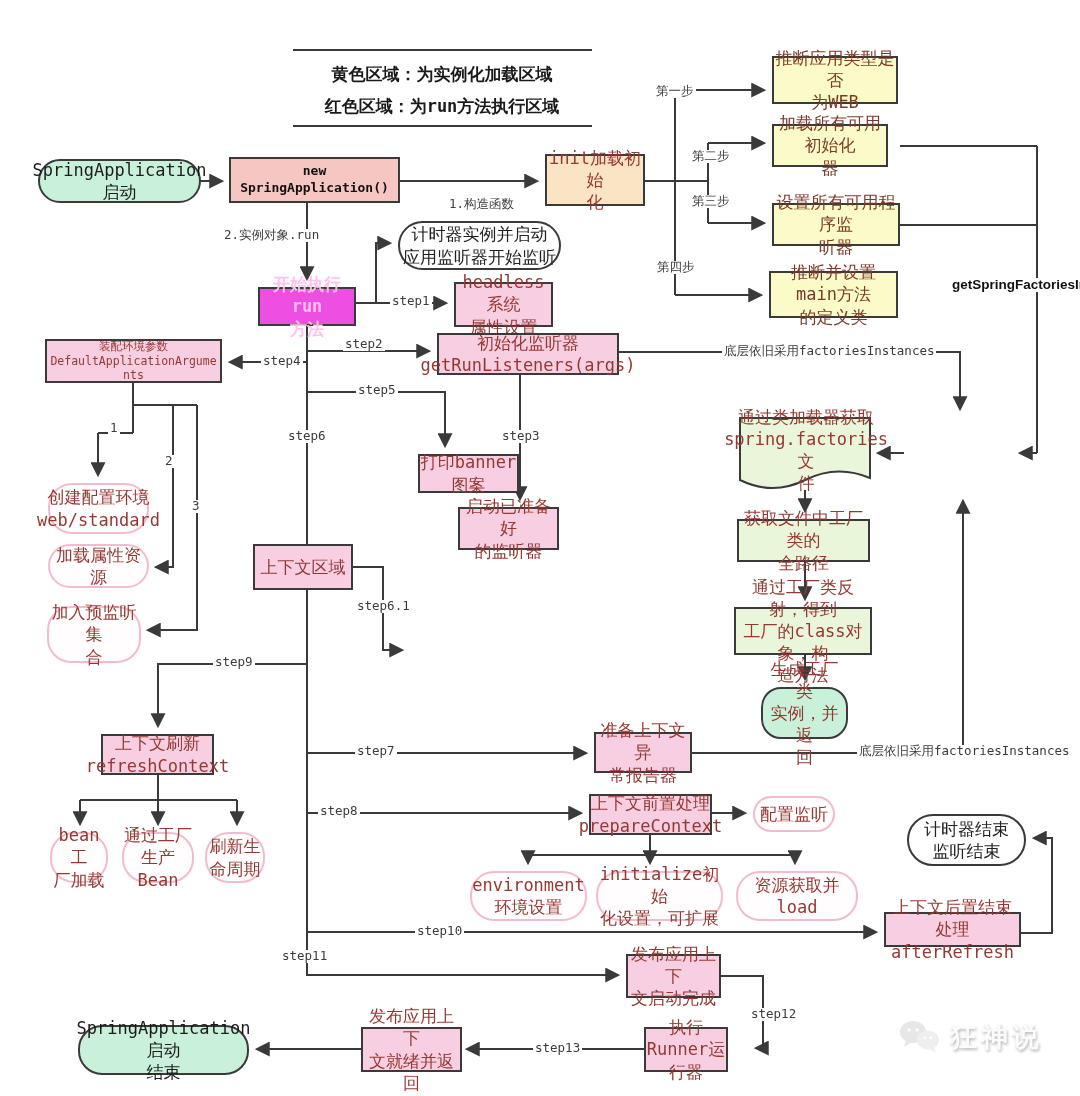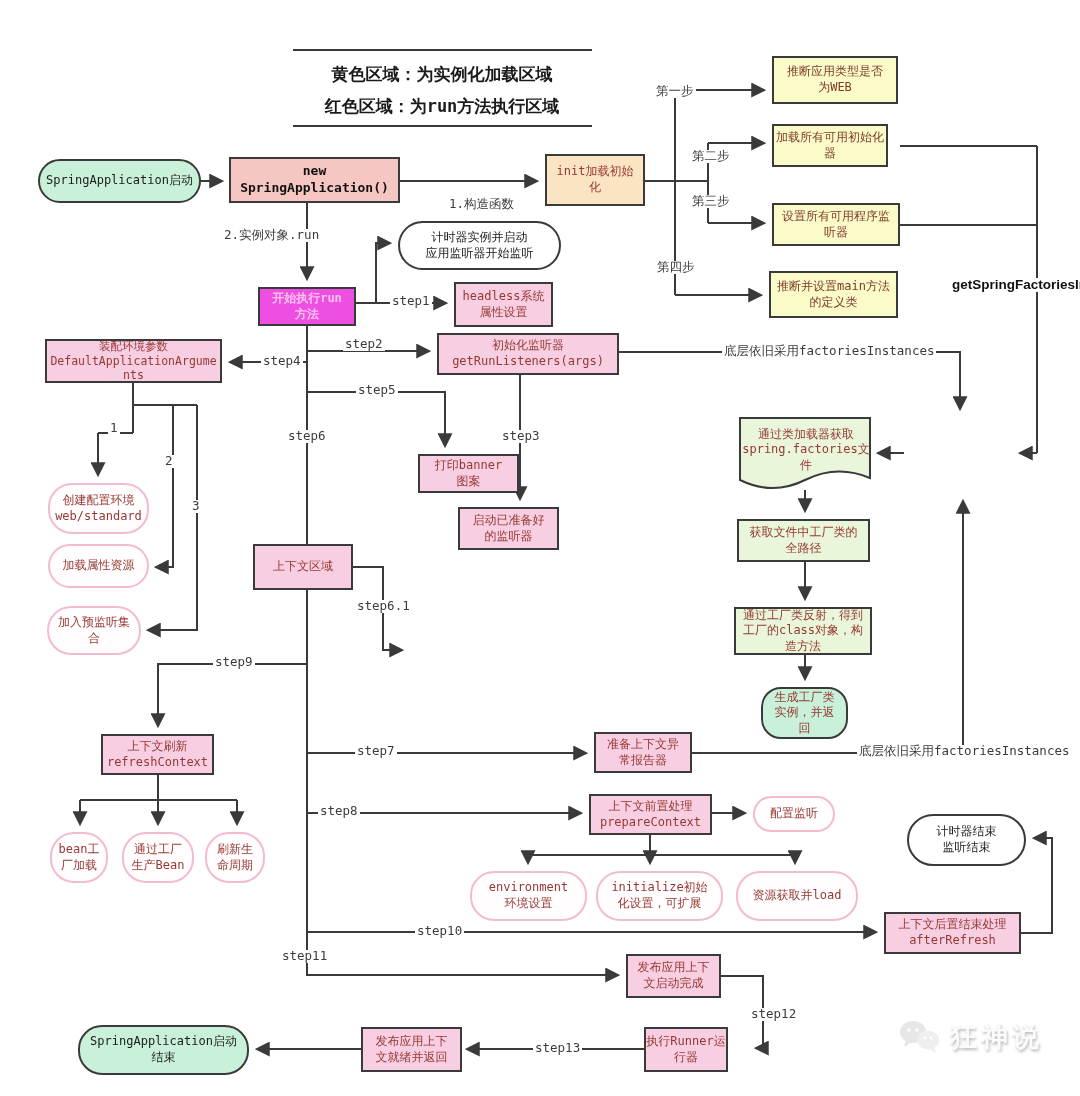--- a/index.html
+++ b/index.html
@@ -1,21 +1,21 @@
 <!DOCTYPE html>
 <html><head>
 <meta charset="utf-8">
 <style>
   html,body{margin:0;padding:0;background:#fff;}
   #canvas{position:relative;width:1080px;height:1096px;background:#ffffff;overflow:hidden;
           font-family:"DejaVu Sans Mono","DejaVu Sans",sans-serif;}
   #wires{position:absolute;left:0;top:0;z-index:0;}
   .node{position:absolute;z-index:2;display:flex;align-items:center;justify-content:center;
         text-align:center;white-space:pre-line;box-sizing:border-box;
-        border:2px solid #3a3a3a;font-size:12px;line-height:1.3;color:#963832;}
+        border:2px solid #3a3a3a;font-size:17px;line-height:1.3;color:#963832;}
   .salmon{background:#f6c6c3;color:#111;font-weight:bold;font-size:13px;}
   .tan{background:#fae4c4;}
   .magenta{background:#ee4fe3;color:#ffc2ef;font-weight:bold;}
   .pinkbox{background:#f8cfe2;}
   .yellow{background:#fbfbca;color:#7d3a28;}
   .greenbox{background:#e9f6da;}
   .green-stadium{background:#c9f0d8;border-radius:24px;color:#1c1c1c;}
   .gen-stadium{background:#c9f0d8;border-radius:20px;}
   .white-stadium{background:#fff;border-radius:26px;color:#222;}
   .soft{background:#fffdfe;border:2px solid #f3bcce;border-radius:24px;}
@@ -125,21 +125,21 @@
 方法</div>
   <div class="node pinkbox" style="left:454px;top:282px;width:99px;height:45px;">headless系统
 属性设置</div>
   <div class="node pinkbox" style="left:437px;top:333px;width:182px;height:42px;">初始化监听器
 getRunListeners(args)</div>
   <div class="node pinkbox wrap" style="left:45px;top:339px;width:177px;height:44px;font-size:11.5px;">装配环境参数
 DefaultApplicationArguments</div>
   <div class="node soft" style="left:48px;top:483px;width:101px;height:51px;">创建配置环境
 web/standard</div>
   <div class="node soft" style="left:48px;top:544px;width:101px;height:44px;">加载属性资源</div>
-  <div class="node soft" style="left:47px;top:606px;width:94px;height:49px;">加入预监听集
+  <div class="node soft" style="left:47px;top:606px;width:94px;height:57px;">加入预监听集
 合</div>
   <div class="node pinkbox" style="left:390px;top:454px;width:101px;height:39px;margin-left:28px;">打印banner
 图案</div>
   <div class="node pinkbox" style="left:458px;top:507px;width:101px;height:43px;">启动已准备好
 的监听器</div>
   <div class="node pinkbox" style="left:253px;top:544px;width:100px;height:46px;">上下文区域</div>
   <div class="node pinkbox" style="left:101px;top:734px;width:113px;height:41px;">上下文刷新
 refreshContext</div>
   <div class="node soft" style="left:50px;top:832px;width:58px;height:51px;">bean工
 厂加载</div>
@@ -152,21 +152,21 @@
   <div class="node pinkbox" style="left:589px;top:794px;width:123px;height:41px;">上下文前置处理
 prepareContext</div>
   <div class="node soft" style="left:753px;top:796px;width:82px;height:36px;">配置监听</div>
   <div class="node soft" style="left:470px;top:871px;width:117px;height:50px;">environment
 环境设置</div>
   <div class="node soft" style="left:596px;top:871px;width:127px;height:50px;">initialize初始
 化设置，可扩展</div>
   <div class="node soft" style="left:736px;top:871px;width:122px;height:50px;">资源获取并load</div>
   <div class="node white-stadium" style="left:907px;top:814px;width:119px;height:52px;">计时器结束
 监听结束</div>
-  <div class="node pinkbox" style="left:884px;top:912px;width:137px;height:42px;">上下文后置结束处理
+  <div class="node pinkbox" style="left:884px;top:912px;width:137px;height:35px;">上下文后置结束处理
 afterRefresh</div>
   <div class="node pinkbox" style="left:626px;top:954px;width:95px;height:44px;">发布应用上下
 文启动完成</div>
   <div class="node pinkbox" style="left:644px;top:1027px;width:84px;height:45px;">执行Runner运
 行器</div>
   <div class="node pinkbox" style="left:361px;top:1027px;width:101px;height:45px;">发布应用上下
 文就绪并返回</div>
   <div class="node green-stadium" style="left:78px;top:1025px;width:171px;height:50px;">SpringApplication启动
 结束</div>
   <div class="node yellow" style="left:772px;top:56px;width:126px;height:48px;">推断应用类型是否

